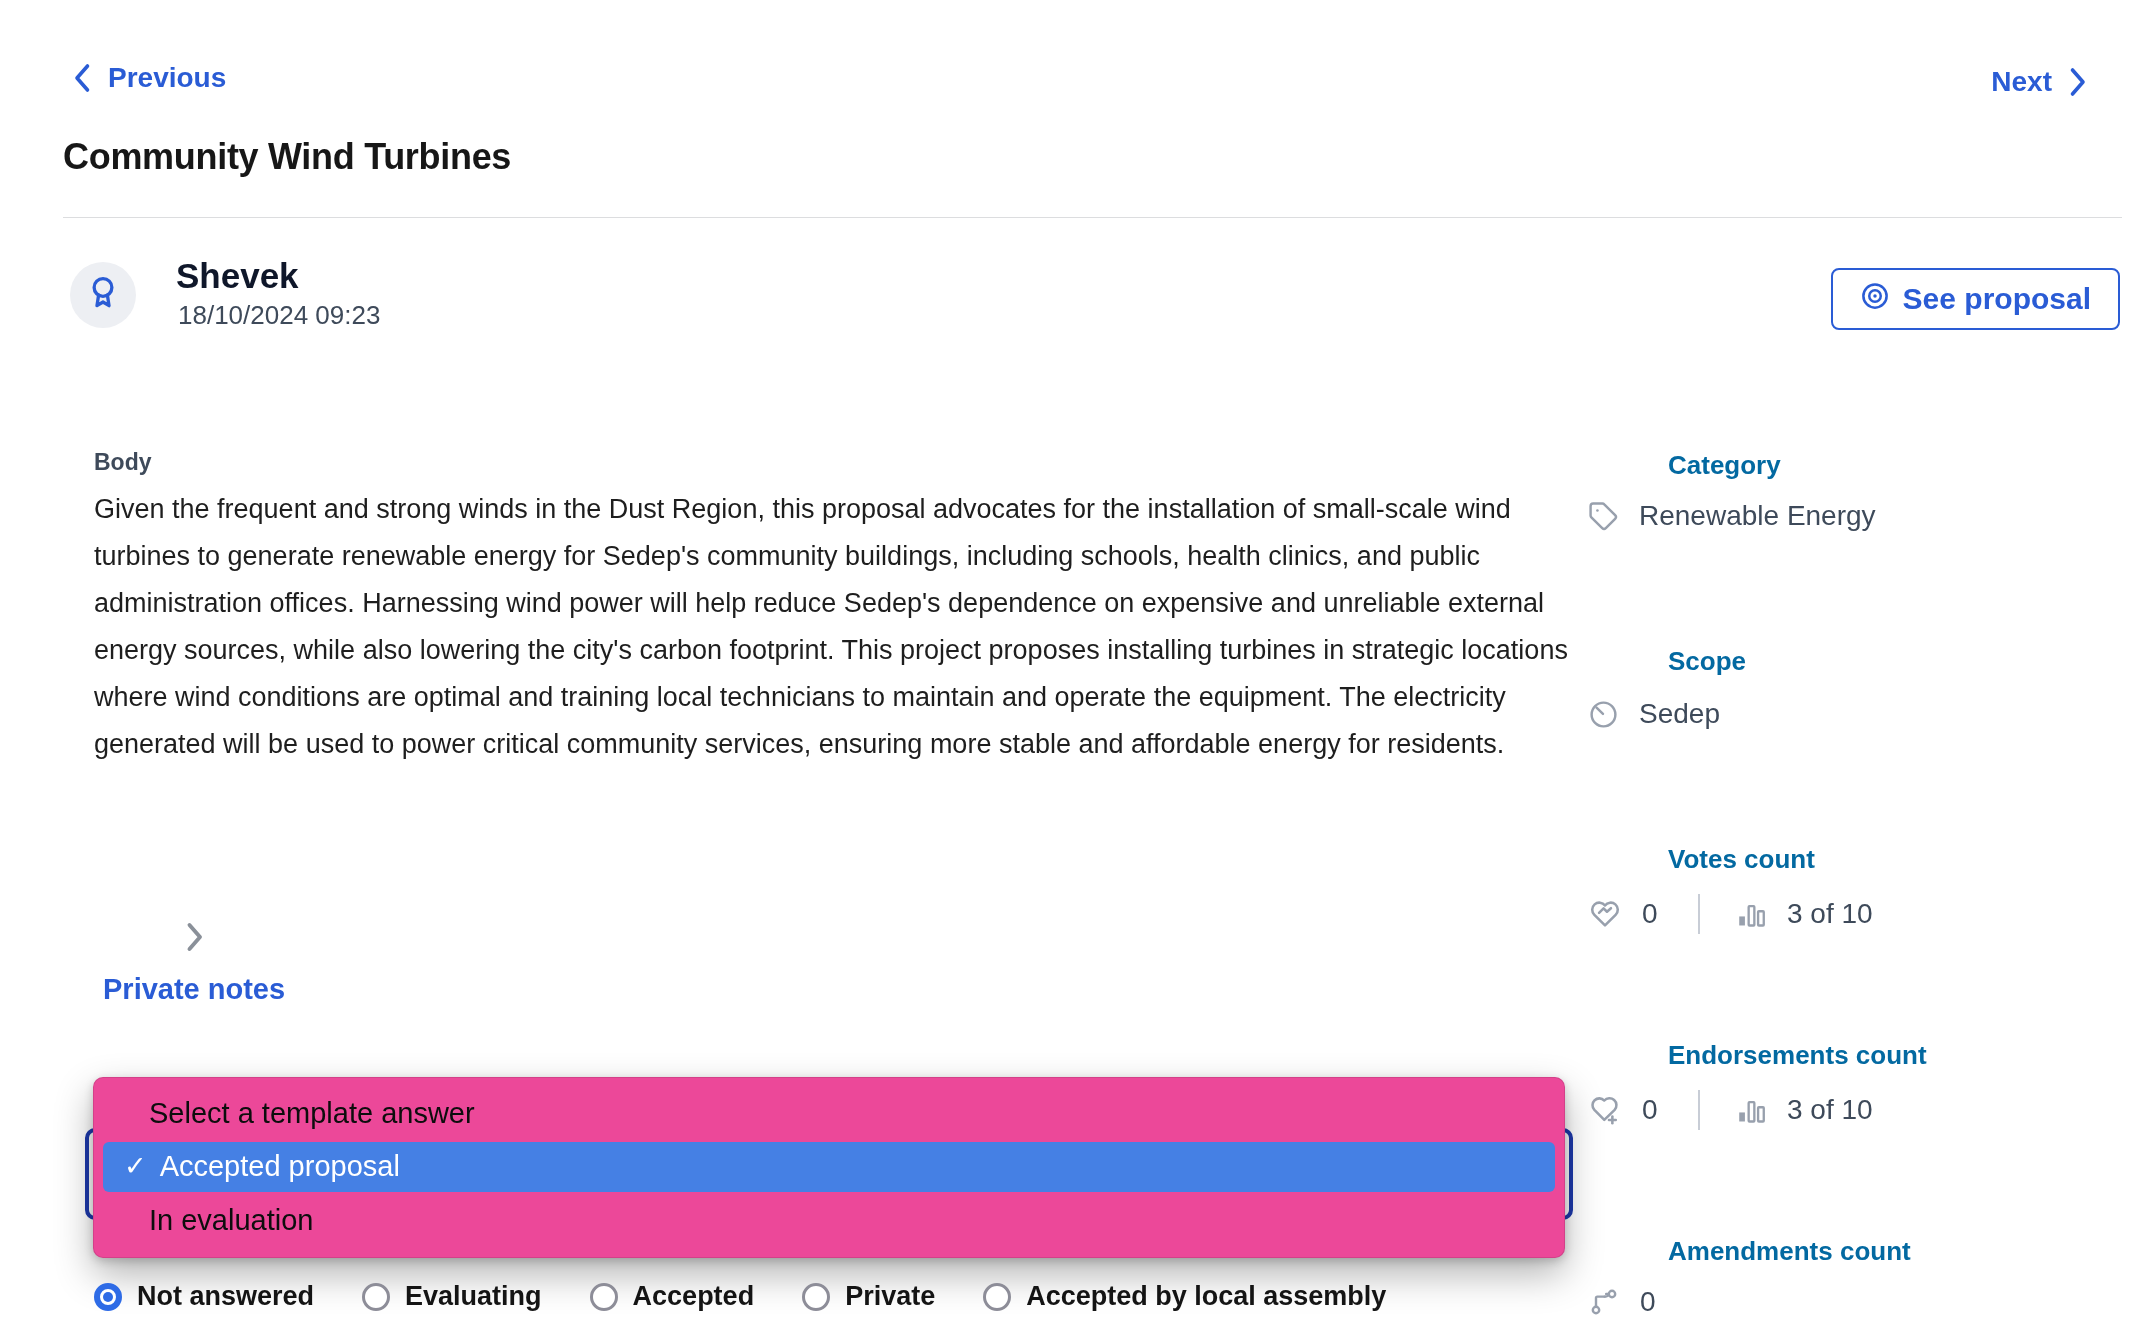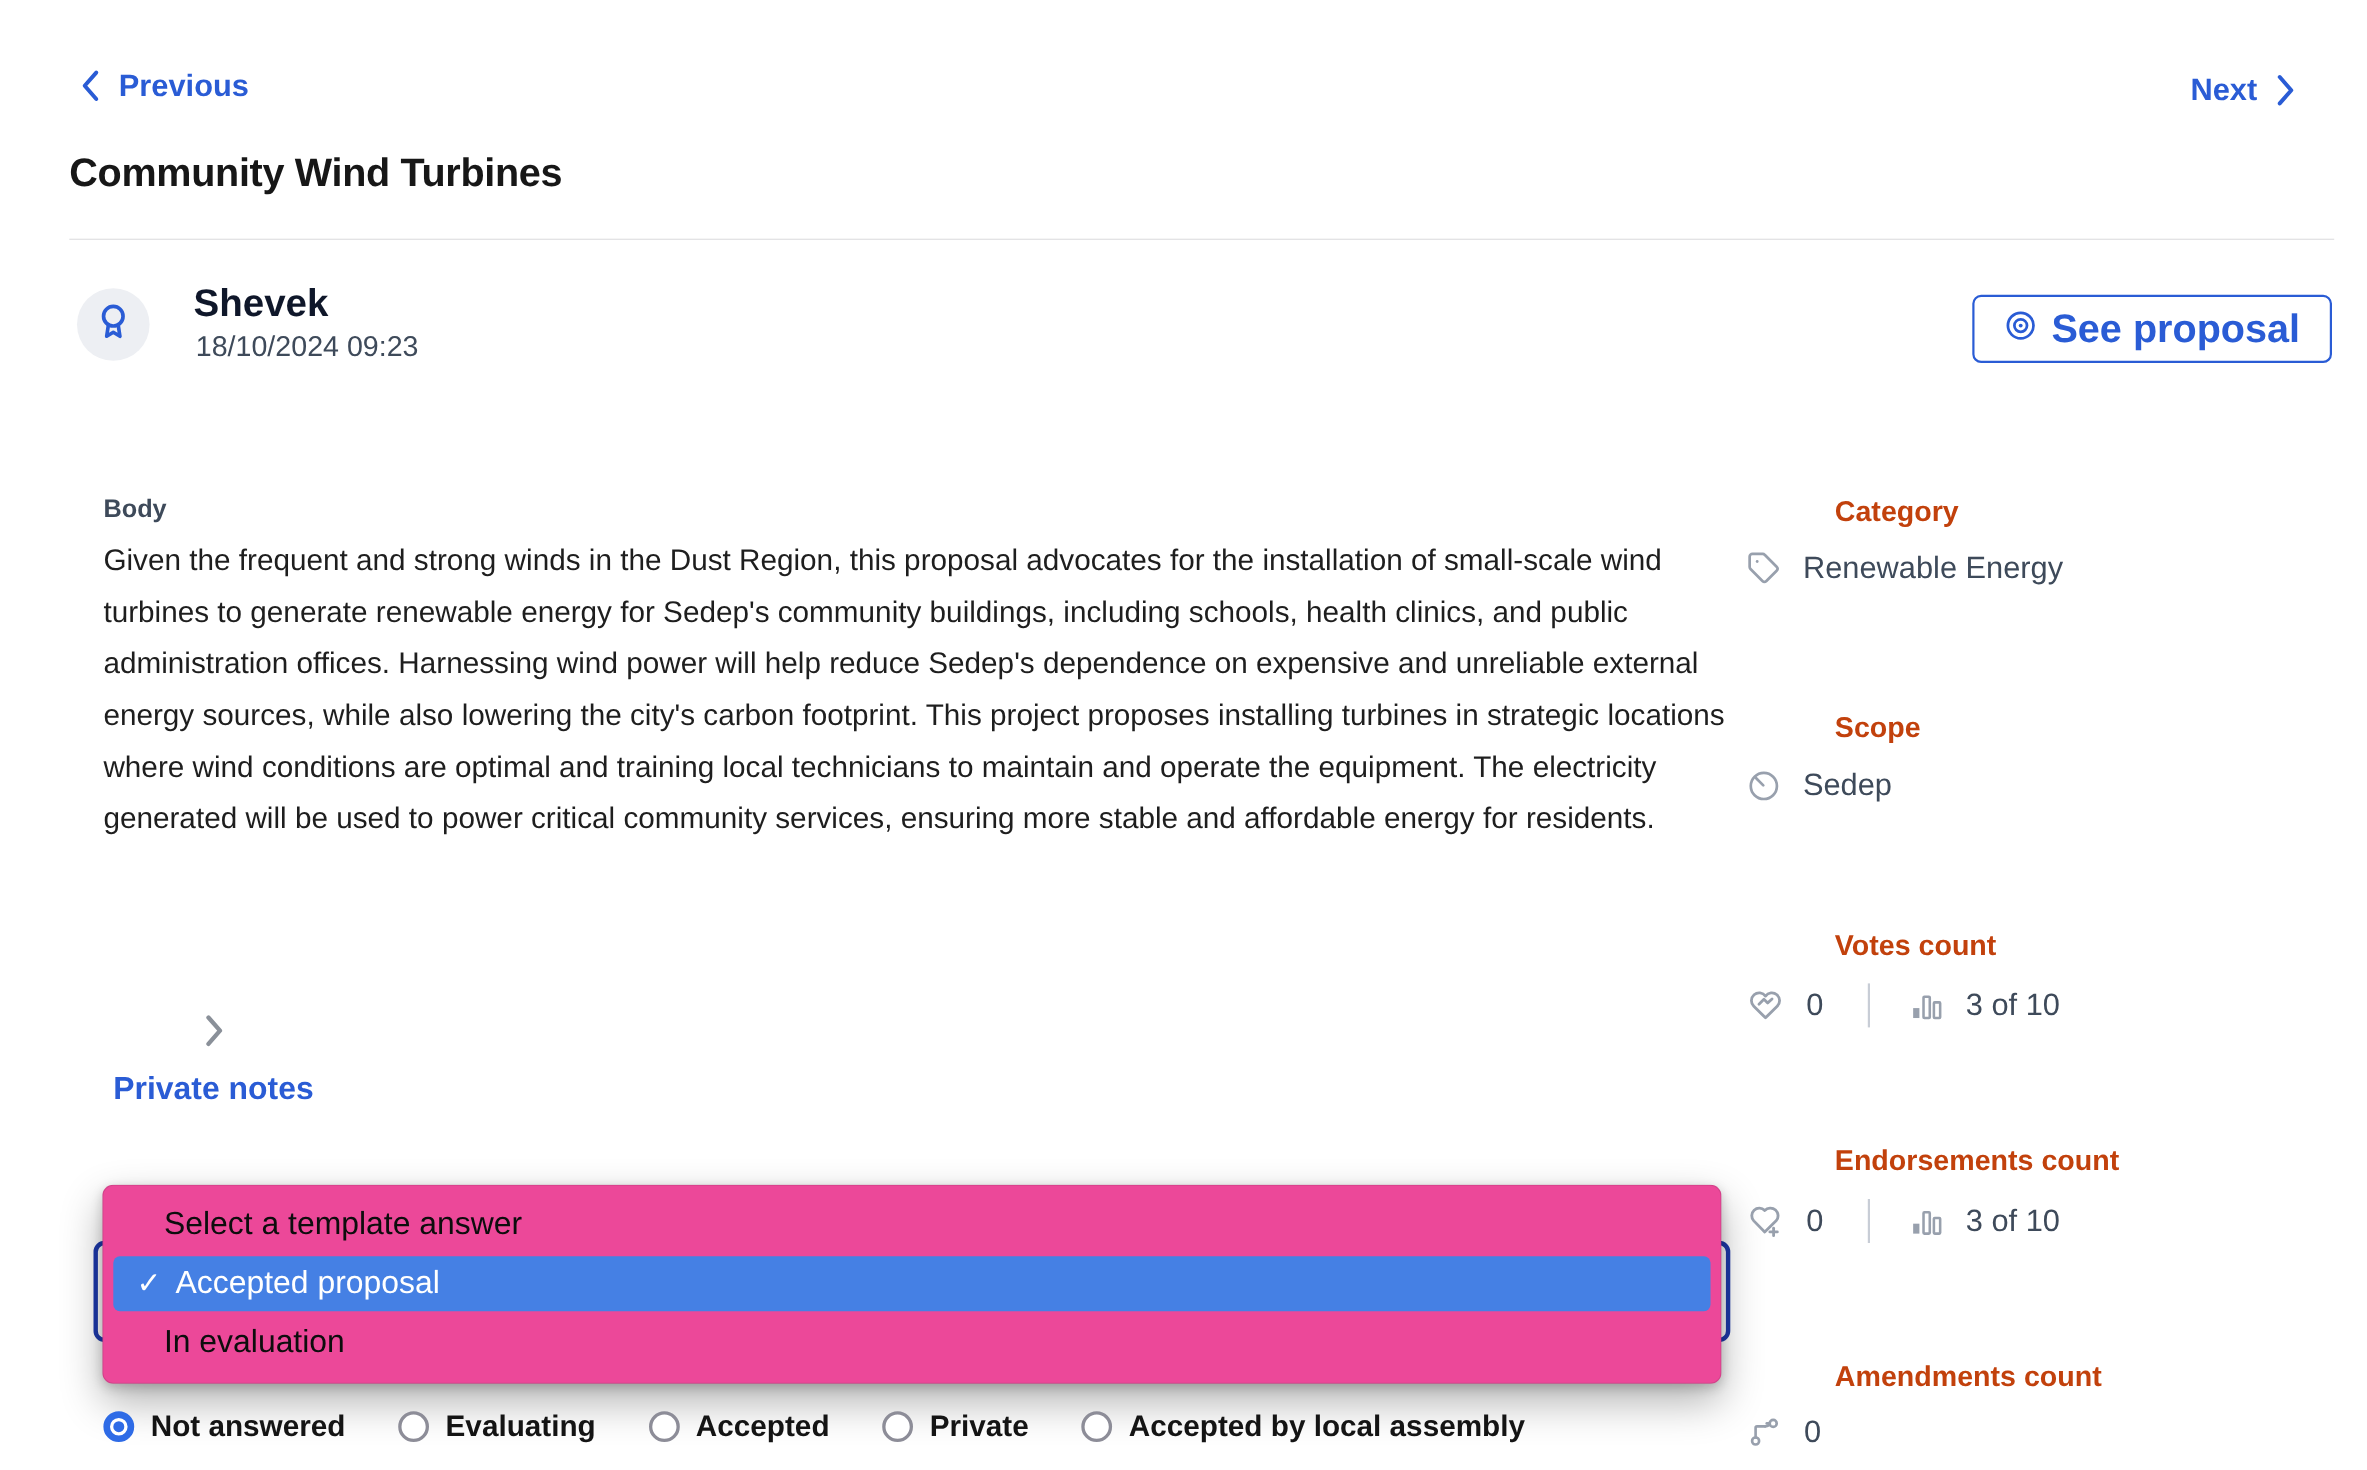--- a/index.html
+++ b/index.html
@@ -19,21 +19,21 @@
   .title-divider { position: absolute; left: 63px; right: 30px; top: 217px; height: 1px; background: #dcdddf; }
 
   
   .avatar { position: absolute; left: 70px; top: 262px; width: 66px; height: 66px; border-radius: 50%;
             background: #edeff3; display: flex; align-items: center; justify-content: center; }
   .author-name { position: absolute; left: 176px; top: 256px; font-size: 35px; font-weight: 700; color: #0f172a; }
   .author-date { position: absolute; left: 178px; top: 300px; font-size: 26px; color: #3e4a5a; }
 
   .see-proposal { position: absolute; right: 32px; top: 268px; height: 62px; display: flex; align-items: center;
                   gap: 13px; padding: 0 27px; border: 2px solid #2a5cd5; border-radius: 8px; background: #fff;
-                  color: #2a5cd5; font-size: 36px; font-weight: 700; cursor: pointer; }
+                  color: #2a5cd5; font-size: 30px; font-weight: 700; cursor: pointer; }
 
   
   .body-label { position: absolute; left: 94px; top: 449px; font-size: 23px; font-weight: 700; color: #3e4a5a; }
   .body-text { position: absolute; left: 94px; top: 486px; width: 1476px; font-size: 27px; line-height: 47px; color: #1e1e1e; }
 
   
   .private-notes { position: absolute; left: 103px; top: 922px; display: flex; align-items: center; gap: 17px; cursor: pointer; flex-direction: column; }
   .private-notes .label { color: #2a5cd5; font-size: 29px; font-weight: 700; }
 
   
@@ -53,21 +53,21 @@
   .radio-row { position: absolute; left: 94px; top: 1281px; display: flex; align-items: center; gap: 48px; }
   .radio-item { display: flex; align-items: center; gap: 15px; cursor: pointer; }
   .radio-item .rlabel { font-size: 27px; font-weight: 700; color: #141414; }
   .radio { width: 28px; height: 28px; border-radius: 50%; position: relative; flex: 0 0 auto; }
   .radio.unsel { border: 3px solid #8d8d98; background: #fff; }
   .radio.sel { border: 6px solid #2e6be6; background: #fff; }
   .radio.sel::after { content: ""; position: absolute; left: 50%; top: 50%; width: 10px; height: 10px;
                       transform: translate(-50%,-50%); border-radius: 50%; background: #2e6be6; }
 
   
-  .sb-heading { position: absolute; left: 1668px; font-size: 26px; font-weight: 700; color: #c2410c; }
+  .sb-heading { position: absolute; left: 1668px; font-size: 26px; font-weight: 700; color: #0369a1; }
   .sb-row { position: absolute; left: 1588px; display: flex; align-items: center; gap: 20px;
             font-size: 28px; color: #3e4a5a; }
   .sb-row svg { display: block; flex: 0 0 auto; }
   .vdiv { width: 0; height: 40px; border-left: 2px solid #c8cdd6; margin: 0 16px; }
   .count-num { min-width: 20px; }
 </style>
 </head>
 <body>
 
 <div class="page">

